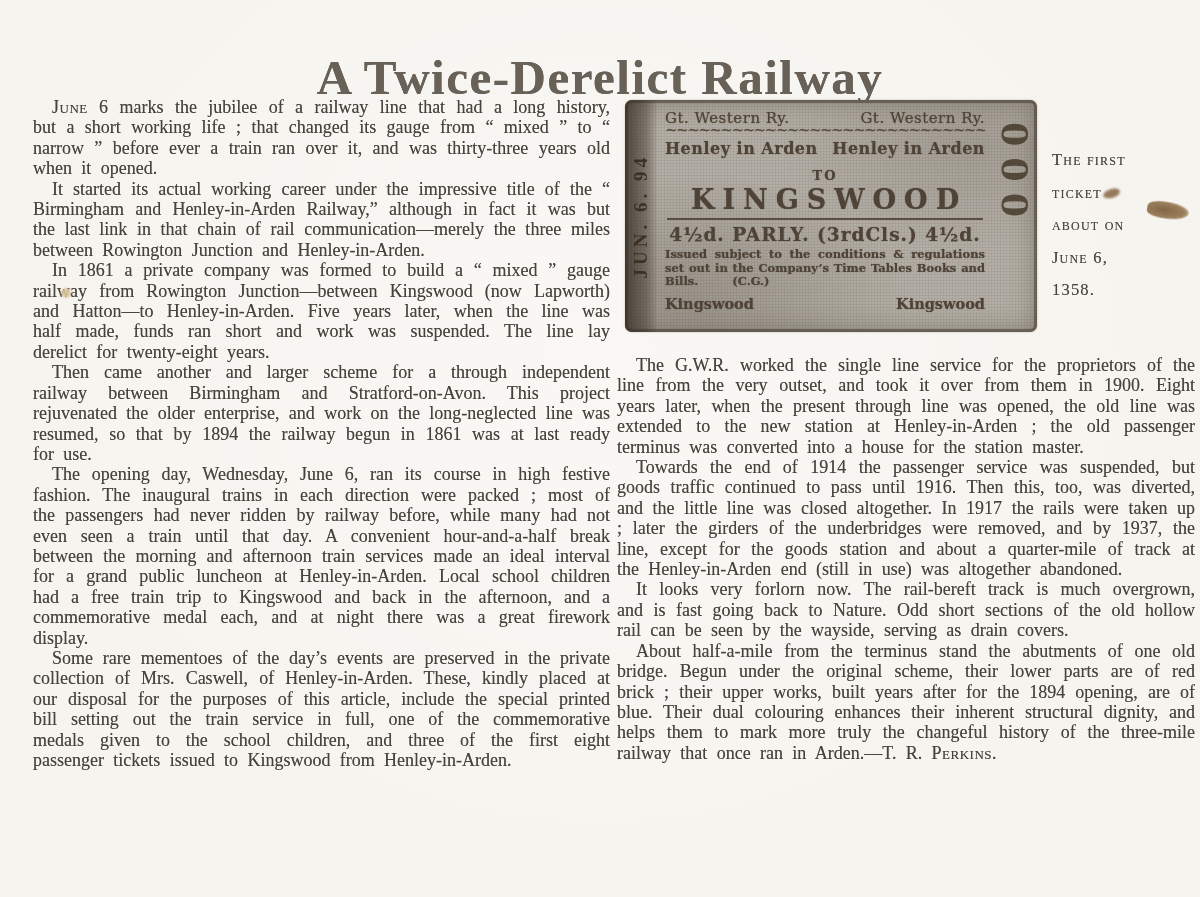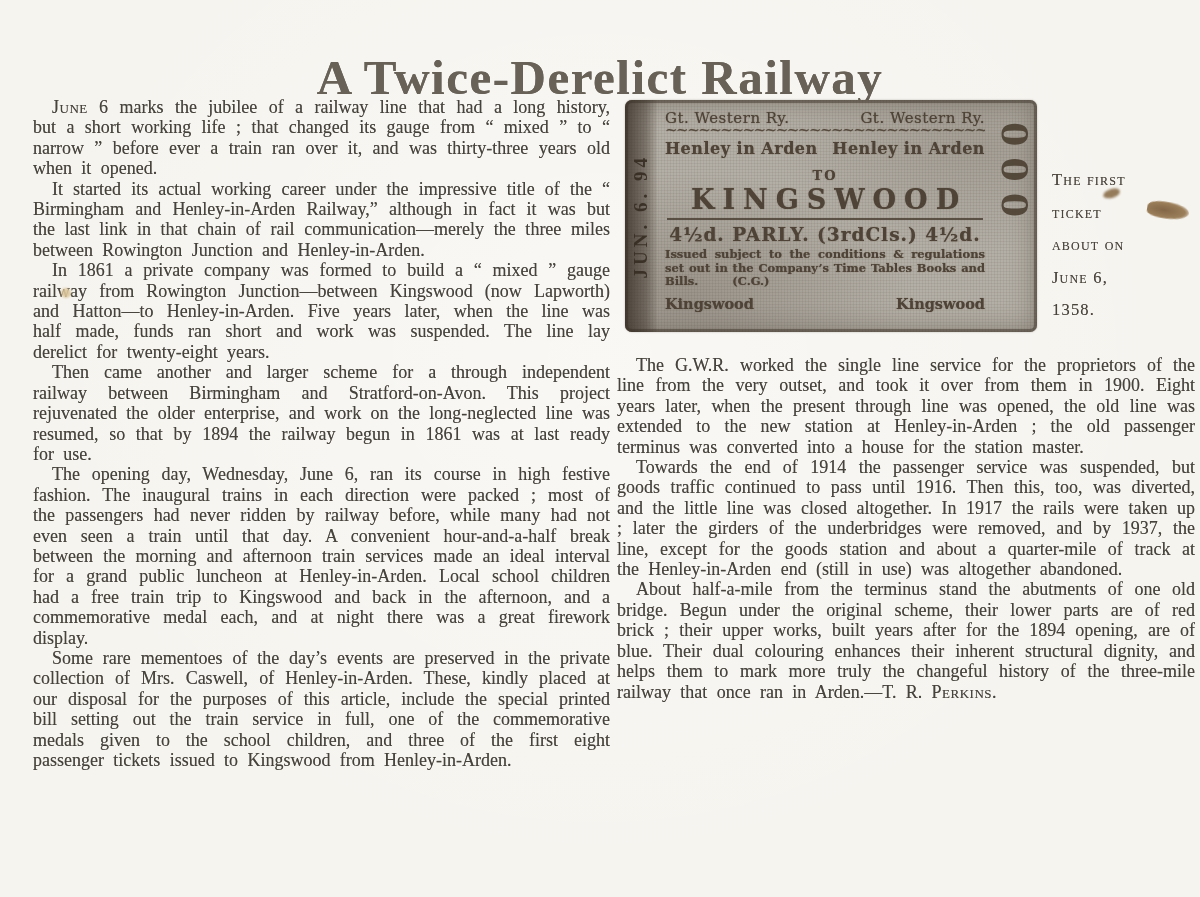--- a/index.html
+++ b/index.html
@@ -110,21 +110,20 @@
   .t-code{margin-left:34px;}
   .t-bottom{margin-top:6px;font-weight:bold;font-size:14.5px;}
   
   .caption{
     position:absolute;left:1052px;top:150px;width:146px;
     font-size:16.5px;
     color:#48433b;
     letter-spacing:1.2px;
     font-variant:small-caps;
     text-shadow:0 0 .4px rgba(70,66,60,.5);
-    margin-top:20px;
   }
   .caption div{margin-bottom:13.5px;line-height:19px;}
   
   .stain{position:absolute;pointer-events:none;}
   .stain-a{left:1103px;top:189px;width:17px;height:9px;background:#7d5d36;border-radius:60% 40% 55% 45%;filter:blur(1px);opacity:.8;transform:rotate(-12deg);}
   .stain-b{left:1147px;top:202px;width:42px;height:17px;background:radial-gradient(ellipse at 40% 50%, #6e4e2a, #8c6b41 60%, transparent 85%);border-radius:45% 55% 60% 40%;filter:blur(.6px);opacity:.85;transform:rotate(9deg);}
   .stain-c{left:61px;top:288px;width:10px;height:10px;background:#dcc79c;border-radius:50%;filter:blur(1.2px);opacity:.9;}
 </style>
 </head>
 <body>
@@ -173,20 +172,21 @@
     <div>The first</div>
     <div>ticket</div>
     <div>about on</div>
     <div>June 6,</div>
     <div>1358.</div>
   </div>
 
   <div class="col col-right">
     <p>The G.W.R. worked the single line service for the proprietors of the line from the very outset, and took it over from them in 1900.  Eight years later, when the present through line was opened, the old line was extended to the new station at Henley-in-Arden ;  the old passenger terminus was converted into a house for the station master.</p>
     <p>Towards the end of 1914 the passenger service was suspended, but goods traffic continued to pass until 1916. Then this, too, was diverted, and the little line was closed altogether.  In 1917 the rails were taken up ;  later the girders of the underbridges were removed, and by 1937, the line, except for the goods station and about a quarter-mile of track at the Henley-in-Arden end (still in use) was altogether abandoned.</p>
+    <p>It looks very forlorn now.  The rail-bereft track is much overgrown, and is fast going back to Nature.  Odd short sections of the old hollow rail can be seen by the wayside, serving as drain covers.</p>
     <p><span>About half-a-mile from the terminus stand the abutments of one old bridge.  Begun under the original scheme, their lower parts are of red brick ;  their upper works, built years after for the 1894 opening, are of blue.  Their dual colouring enhances their inherent structural dignity, and helps them to mark more truly the changeful history of the three-mile railway that once ran in Arden.</span><span>—T. R. </span><span class="sc">Perkins.</span></p>
   </div>
 
   <div class="stain stain-a"></div>
   <div class="stain stain-b"></div>
   <div class="stain stain-c"></div>
 
 </div>
 
 </body></html>

